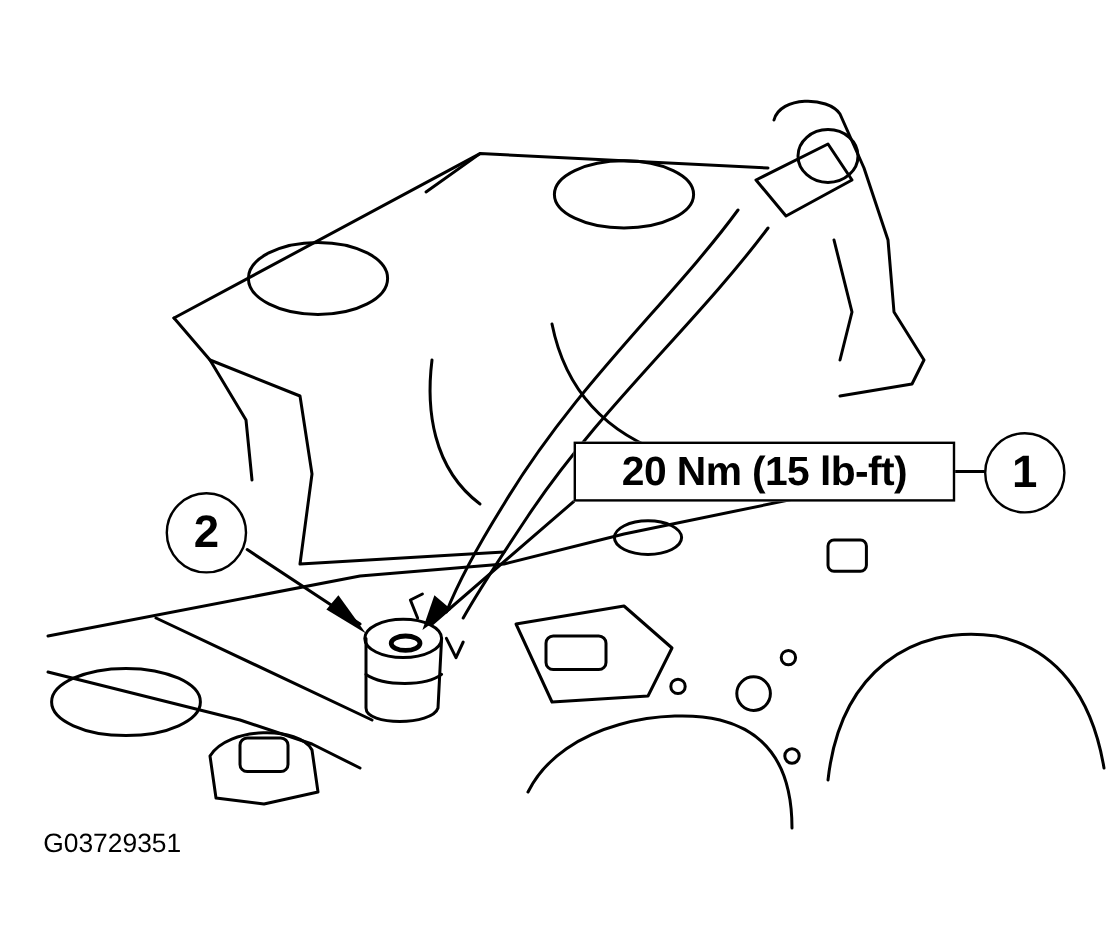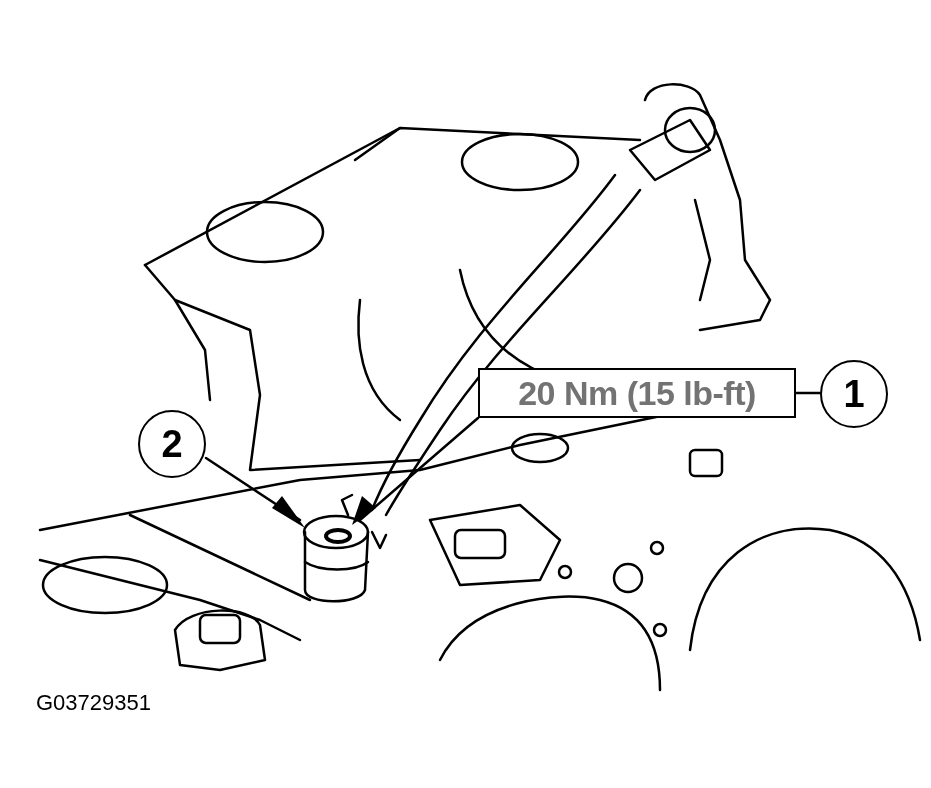--- a/index.html
+++ b/index.html
@@ -1,18 +1,18 @@
 <!DOCTYPE html>
 <html><head>
 <meta charset="utf-8">
 <style>
   html, body { margin:0; padding:0; background:#ffffff; }
   body { width:931px; height:788px; position:relative; overflow:hidden; font-family:"Liberation Sans", sans-serif; }
   #art { position:absolute; left:0; top:0; }
-  .callout-box { position:absolute; left:478px; top:368px; width:318px; height:50px; border:2px solid #000; background:#fff; box-sizing:border-box; display:flex; align-items:center; justify-content:center; font-weight:bold; font-size:34px; color:#737373; letter-spacing:-0.5px; }
+  .callout-box { position:absolute; left:478px; top:368px; width:318px; height:50px; border:2px solid #000; background:#fff; box-sizing:border-box; display:flex; align-items:center; justify-content:center; font-weight:bold; font-size:34px; color:#000000; letter-spacing:-0.5px; }
   .bubble { position:absolute; width:68px; height:68px; border:2px solid #000; border-radius:50%; background:#fff; box-sizing:border-box; display:flex; align-items:center; justify-content:center; font-weight:bold; font-size:38px; color:#000; }
   .fig-id { position:absolute; left:36px; top:690px; font-size:22px; color:#000;text-align:right; }
 </style>
 </head>
 <body>
 
 <svg id="art" width="931" height="788" viewBox="0 0 931 788" fill="none" stroke="#000" stroke-width="2.5" stroke-linecap="round" stroke-linejoin="round">
 
   <path d="M145 265 L400 128 L640 140"></path>
   <path d="M355 160 L400 128"></path>

